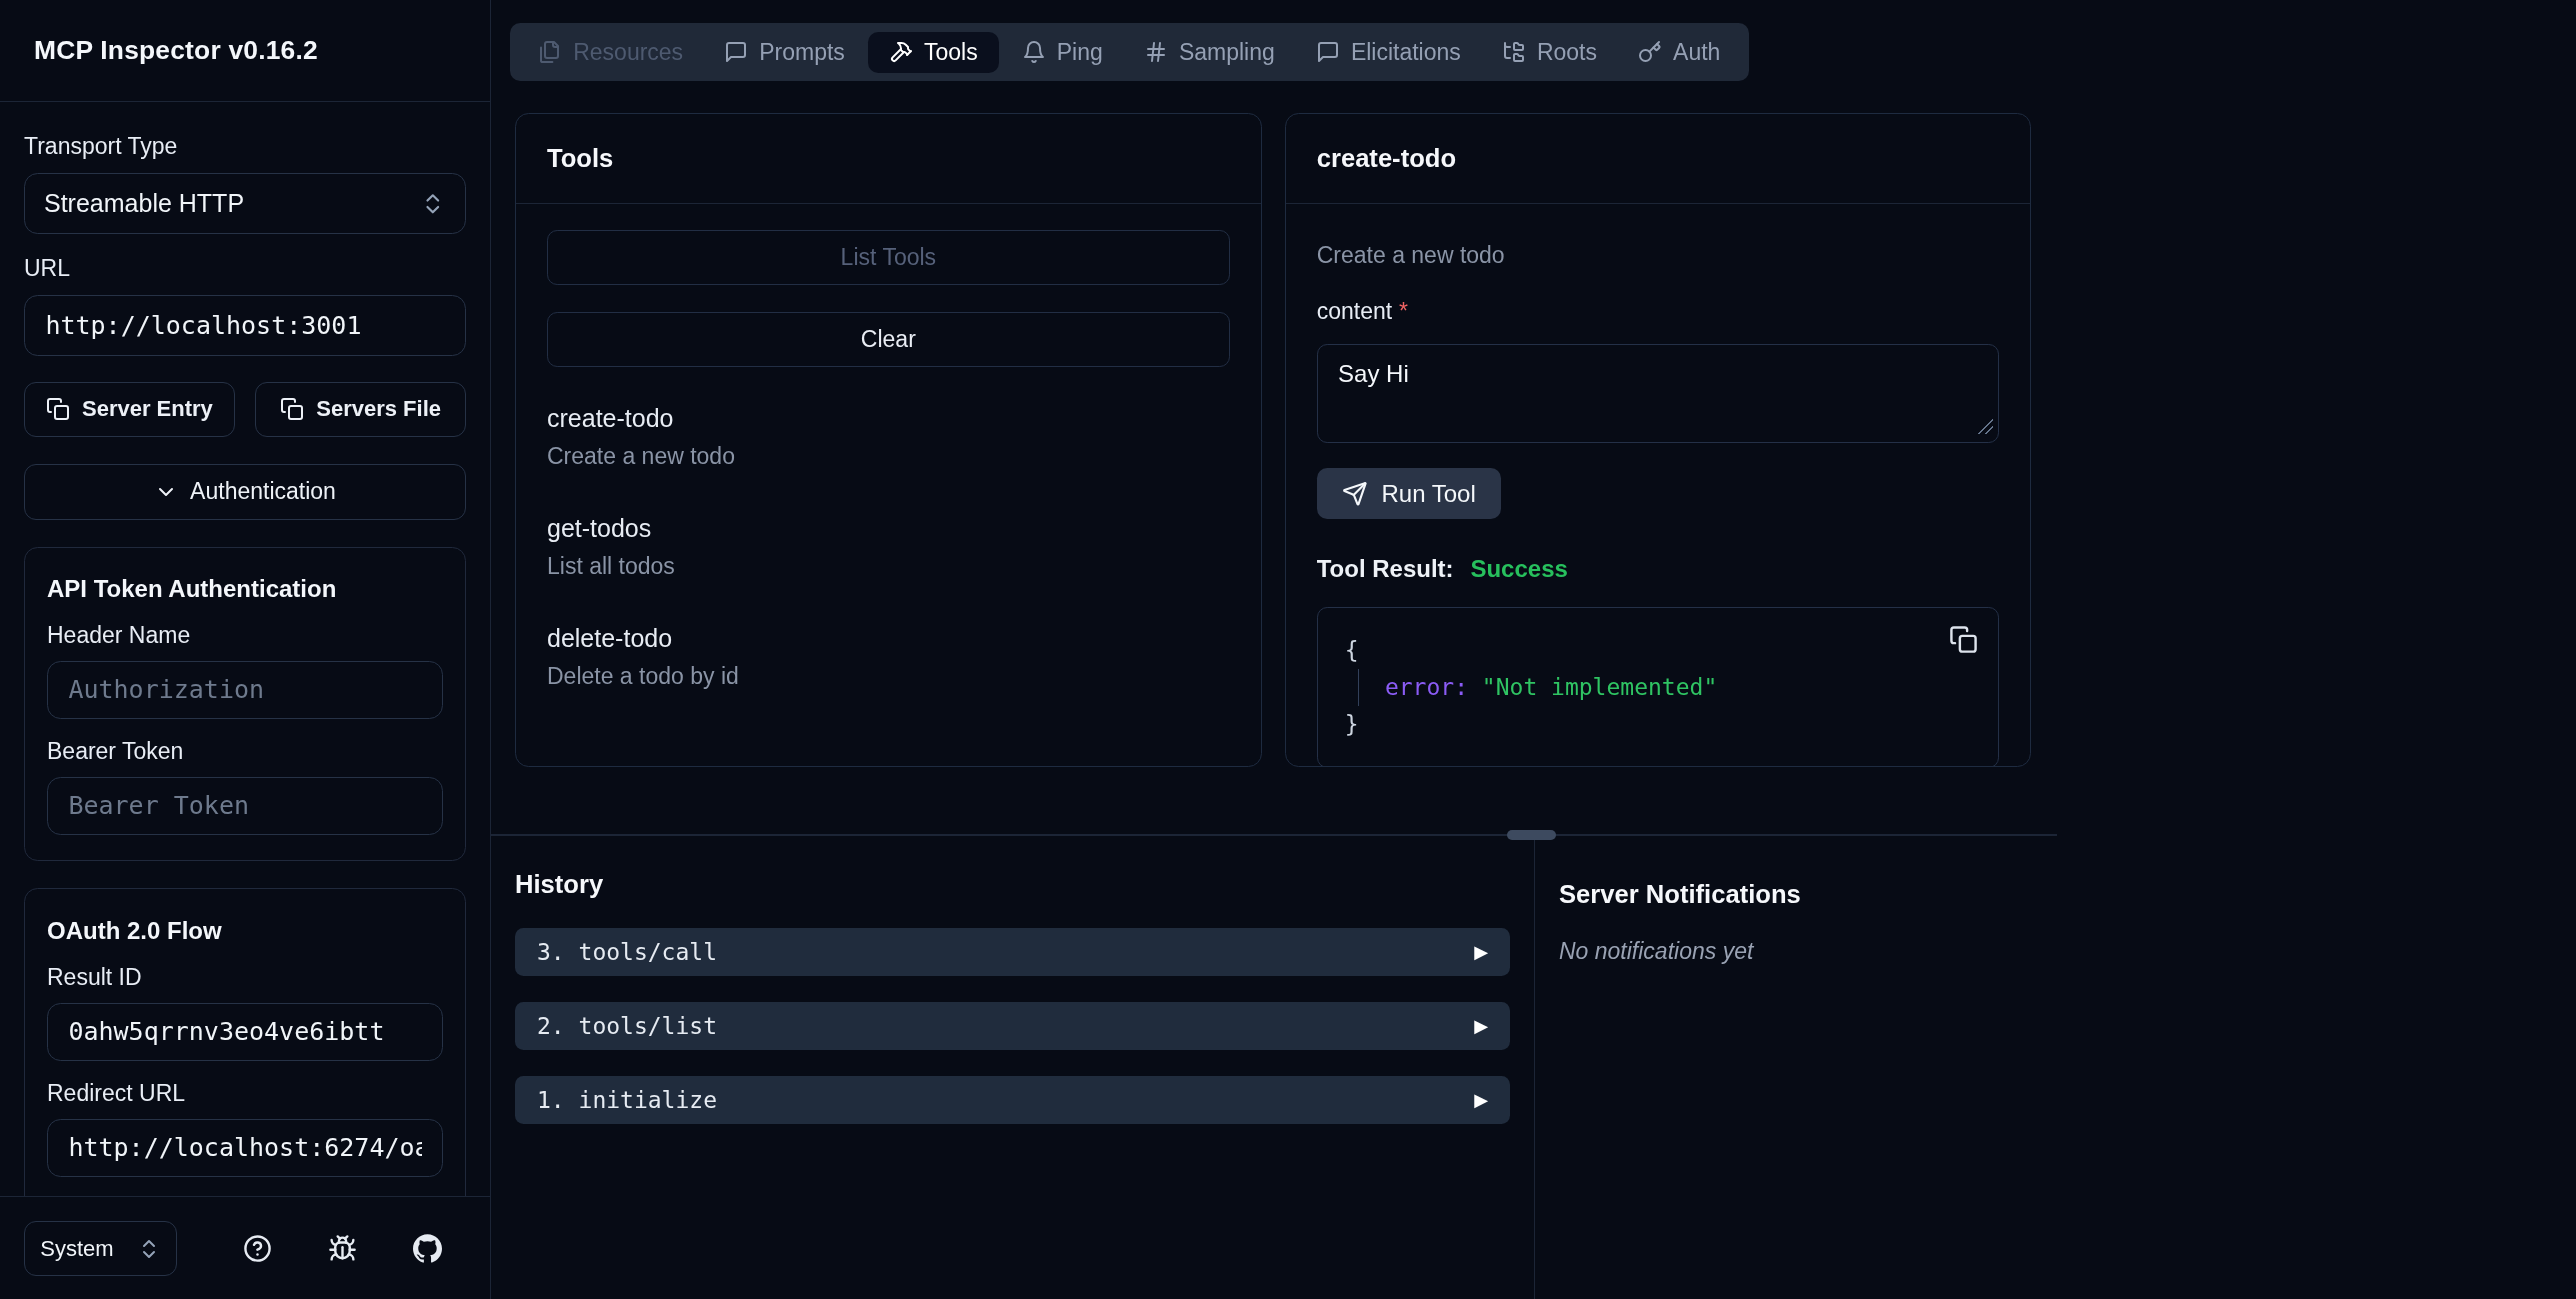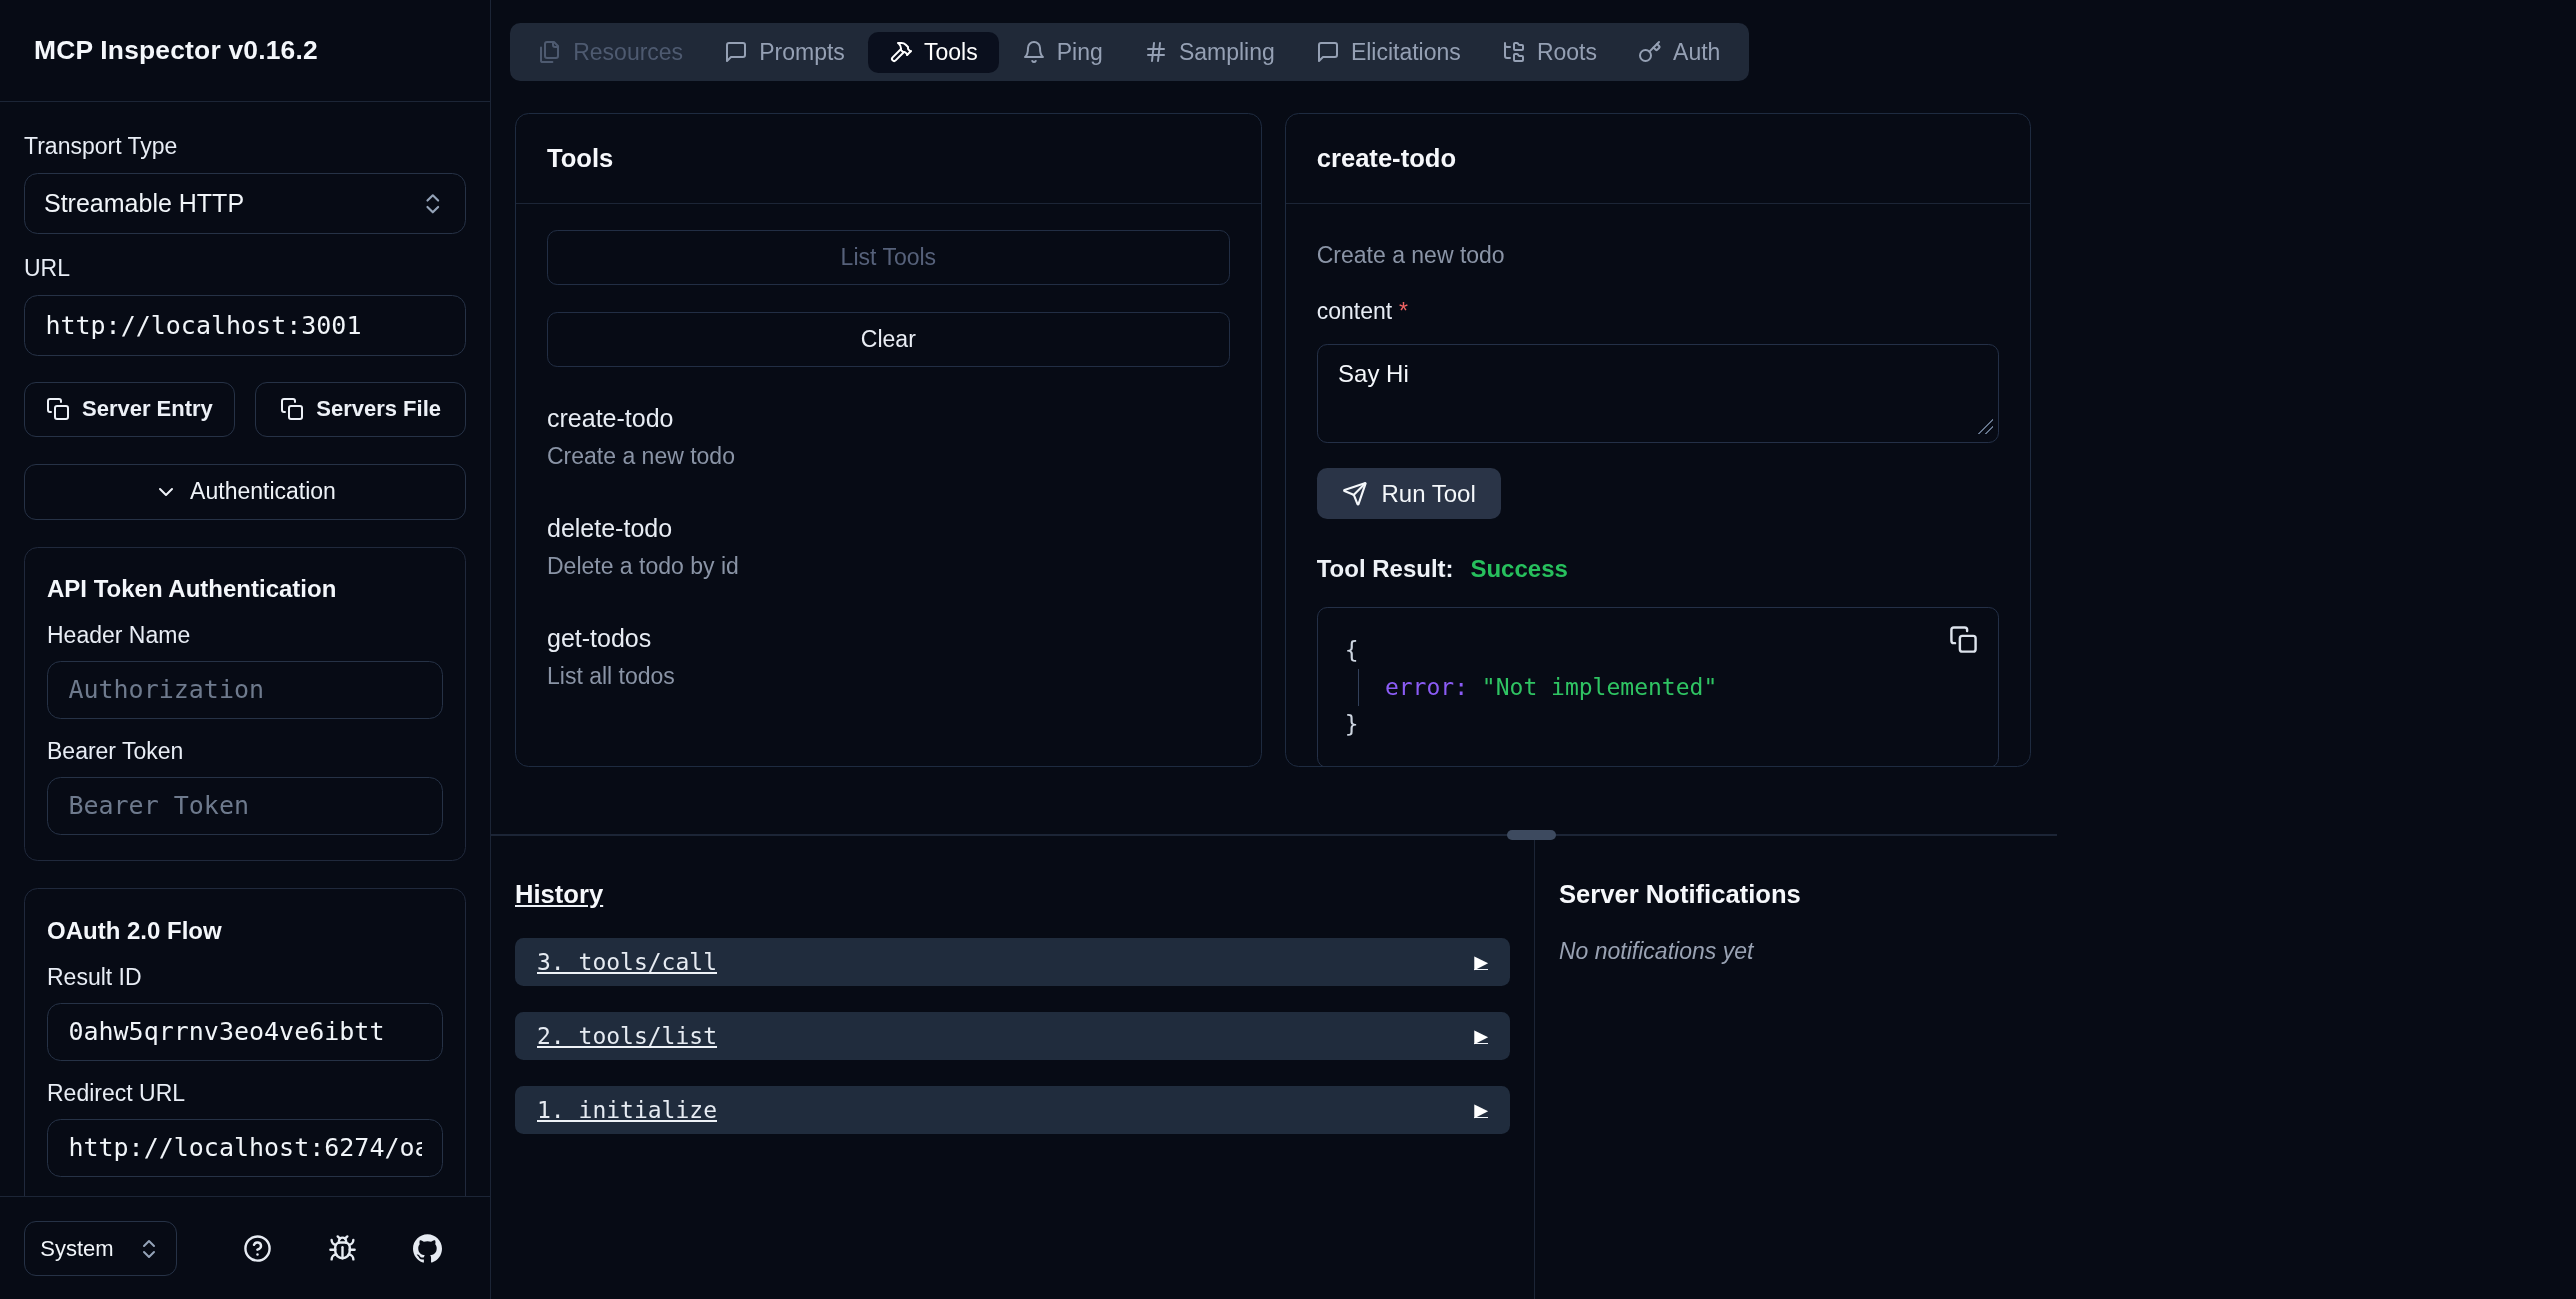--- a/index.html
+++ b/index.html
@@ -114,21 +114,21 @@
   }
   .code-indent { margin-left:13.6px; border-left:1.7px solid #32405a; padding-left:25.6px; }
   .code-key { color:#8b5cf6; }
   .code-str { color:#2fc463; }
   .code-copy { position:absolute; top:17px; right:20.4px; background:none; border:none; color:#dde3ec; cursor:pointer; }
 
   .splitter { margin-top:67px; height:1.7px; background:#1c2536; position:relative; }
   .drag-handle { position:absolute; left:1016px; top:-4.3px; width:49px; height:10.2px; border-radius:5.1px; background:#3d4a5f; cursor:row-resize; }
 
   .bottom-panels { flex:1; display:flex; min-height:0; }
-  .history-panel { width:1043px; flex:0 0 1043px; padding:25px 24px 0;text-decoration:underline; }
+  .history-panel { width:1043px; flex:0 0 1043px; padding:15px 24px 0; }
   .bp-title { font-size:25.6px; font-weight:700; color:#f6f8fb; margin:19px 0 29px; }
   .hist-row {
     height:48px; background:#202c3d; border-radius:8.5px; margin-bottom:26.4px;
     display:flex; align-items:center; justify-content:space-between; padding:0 22px; cursor:pointer;
   }
   .hist-row .h-label { font-family:"DejaVu Sans Mono", monospace; font-size:23px; color:#e6ebf2; }
   .hist-row .h-expand { font-size:18px; color:#ffffff; }
   .notif-panel { flex:1; border-left:1.7px solid #1c2536; padding:25.6px 0 0 24px; }
   .notif-empty { font-size:23px; font-style:italic; color:#99a2b3; margin-top:20.4px; }
 </style>
@@ -344,26 +344,26 @@
         </div>
         <div class="panel-body">
           <button class="wide-btn disabled">List Tools</button>
           <button class="wide-btn normal" style="margin-top:27px;">Clear</button>
           <div class="tool-list">
             <div class="tool-item">
               <div class="t-name">create-todo</div>
               <div class="t-desc">Create a new todo</div>
             </div>
             <div class="tool-item">
+              <div class="t-name">get-todos</div>
+              <div class="t-desc">List all todos</div>
+            </div>
+            <div class="tool-item">
               <div class="t-name">delete-todo</div>
               <div class="t-desc">Delete a todo by id</div>
-            </div>
-            <div class="tool-item">
-              <div class="t-name">get-todos</div>
-              <div class="t-desc">List all todos</div>
             </div>
           </div>
         </div>
       </section>
 
       <section class="panel">
         <div class="panel-header">
           <h2>create-todo</h2>
         </div>
         <div class="panel-body">

